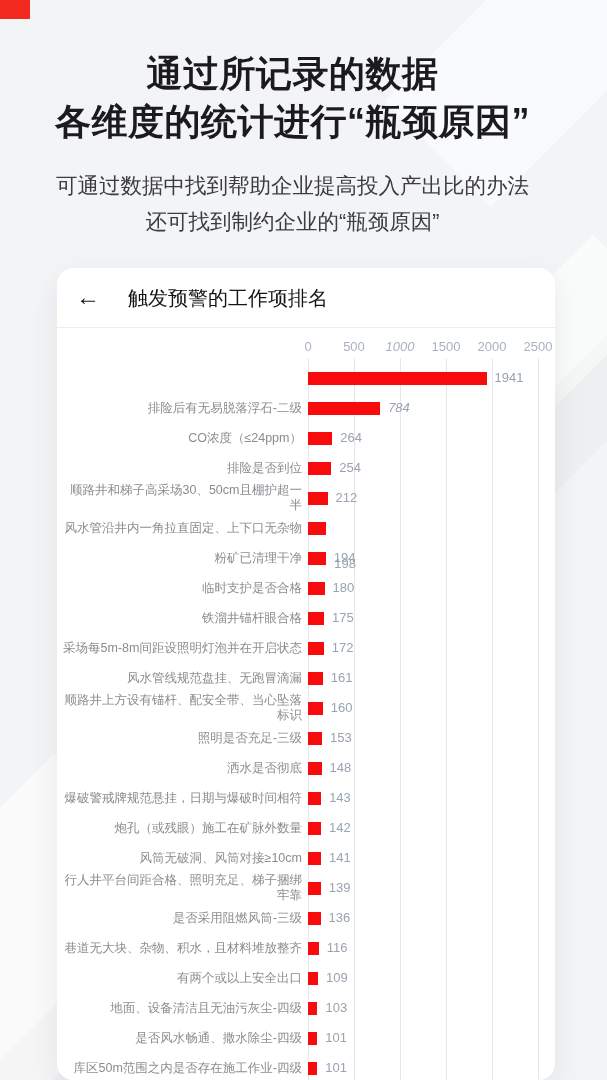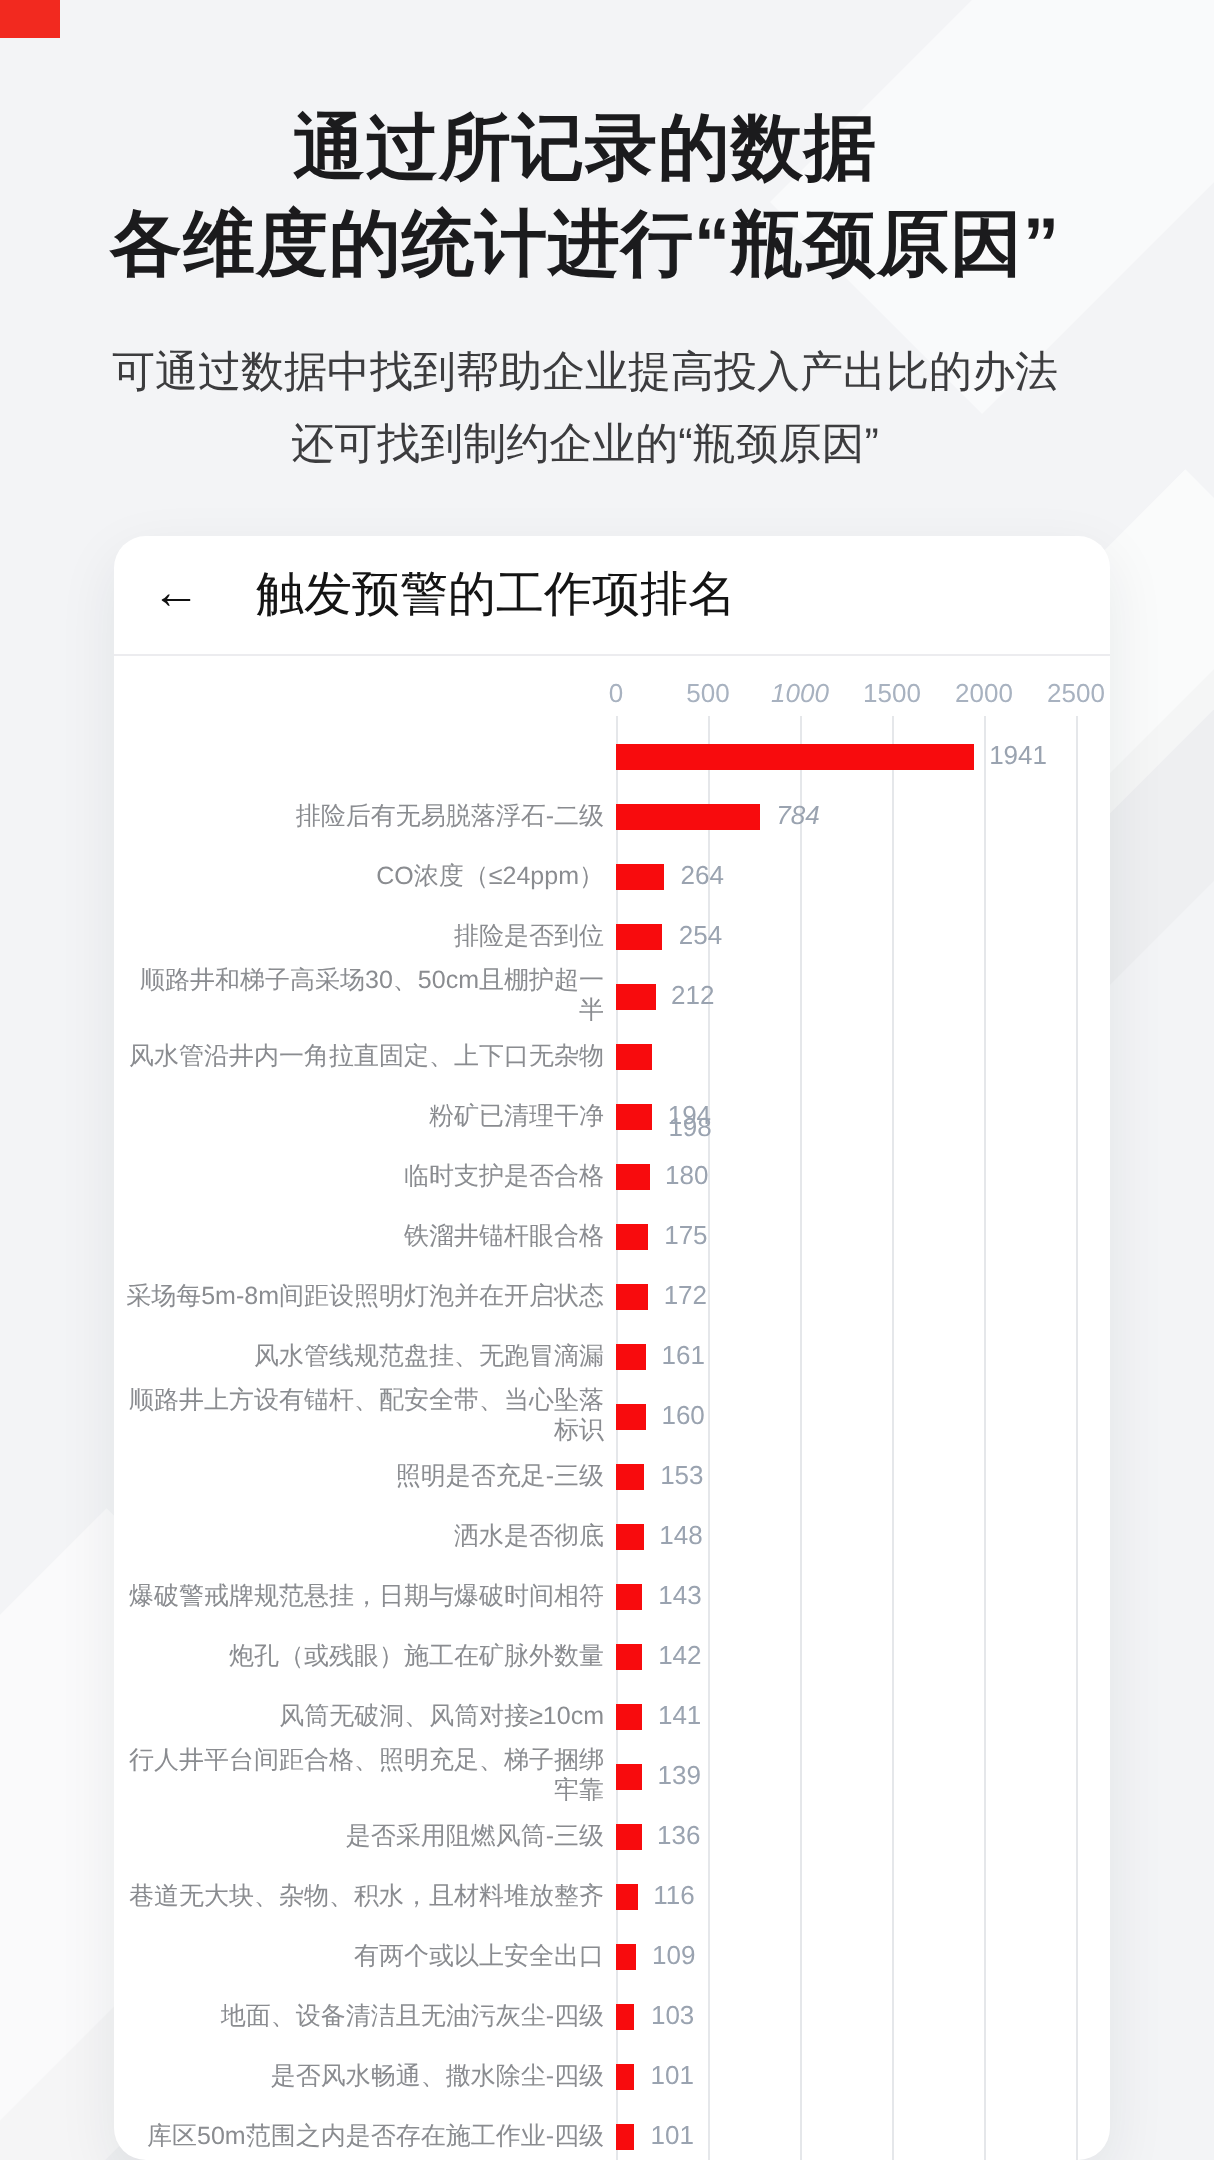--- a/index.html
+++ b/index.html
@@ -32,21 +32,21 @@
   .card-header {
     position:absolute; left:0; top:0; width:100%; height:60px;
     border-bottom:1px solid #ececef;
   }
   .back-arrow {
     position:absolute; left:19px; top:0; height:60px; line-height:58px;
     font-size:24px; color:#111; cursor:pointer;
   }
   .card-title {
     position:absolute; left:71px; top:0; height:60px; line-height:60px;
-    font-size:24px; font-weight:500; color:#141414;
+    font-size:20px; font-weight:500; color:#141414;
   }
   .chart { position:absolute; left:0; top:0; width:100%; height:100%; }
   .axis-tick {
     position:absolute; top:71px; width:60px; text-align:center;
     font-size:13px; color:#a8b2c0;
   }
   .gridline { position:absolute; top:90px; bottom:0; width:1px; background:#e5e7ea; }
   .chart-row { position:absolute; left:0; width:100%; height:30px; }
   .cat-label {
     position:absolute; left:4px; top:0; width:241px; height:30px;

